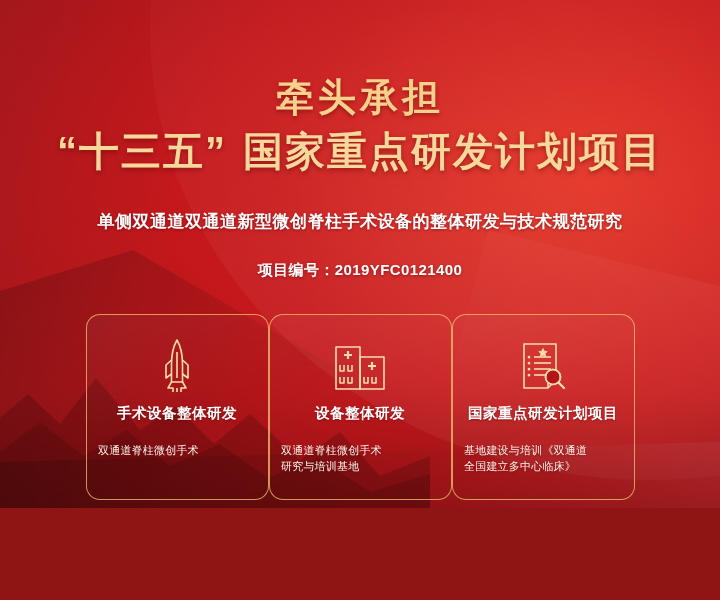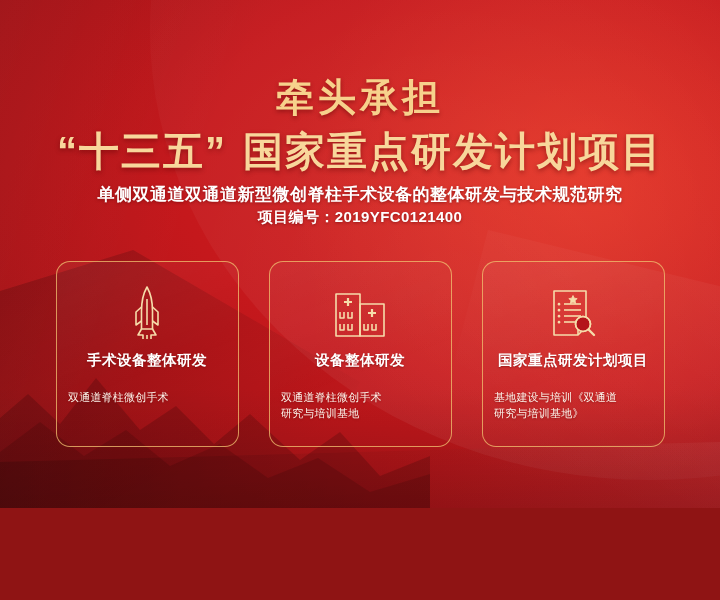--- a/index.html
+++ b/index.html
@@ -93,43 +93,42 @@
     margin-top: 10px;
     font-size: 40px;
     font-weight: bold;
     letter-spacing: 2px;
     color: #f8d79b;
     line-height: 1.15;
     text-shadow: 0 2px 5px rgba(80,0,0,0.45);
   }
   .title-sub .gap { display: inline-block; width: 16px; }
   .desc {
-    margin-top: 9px;
+    margin-top: 36px;
     font-size: 17px;
     font-weight: bold;
     letter-spacing: 0.5px;
     color: #ffffff;
     text-shadow: 0 1px 3px rgba(90,0,0,0.5);
   }
   .code {
-    margin-top: 2px;
+    margin-top: 28px;
     font-size: 15px;
     font-weight: bold;
     letter-spacing: 0.4px;
     color: #ffffff;
     text-shadow: 0 1px 3px rgba(90,0,0,0.5);
   }
 
   
   .cards {
     position: relative;
     margin-top: 34px;
     display: flex;
     justify-content: center;
-    gap: 30px;
   }
   .card {
     width: 183px;
     height: 186px;
     box-sizing: border-box;
     border: 1px solid rgba(240,190,110,0.78);
     border-radius: 14px;
     display: flex;
     flex-direction: column;
     align-items: center;
@@ -243,18 +242,18 @@
           <line x1="16" y1="29" x2="33" y2="29"></line>
           <line x1="16" y1="35" x2="27" y2="35"></line>
           <circle cx="35" cy="37" r="7.5" fill="#b4141a"></circle>
           <circle cx="35" cy="37" r="7.5"></circle>
           <line x1="40.5" y1="42.5" x2="46" y2="48" stroke-width="2.4" stroke-linecap="round"></line>
         </svg>
       </div>
       <div class="card-title">国家重点研发计划项目</div>
       <div class="card-desc">
         <div>基地建设与培训《双通道</div>
-        <div>研究与培训基地》</div>
+        <div>全国建立多中心临床》</div>
       </div>
     </div>
 
   </div>
 </div>
 
 </body></html>

